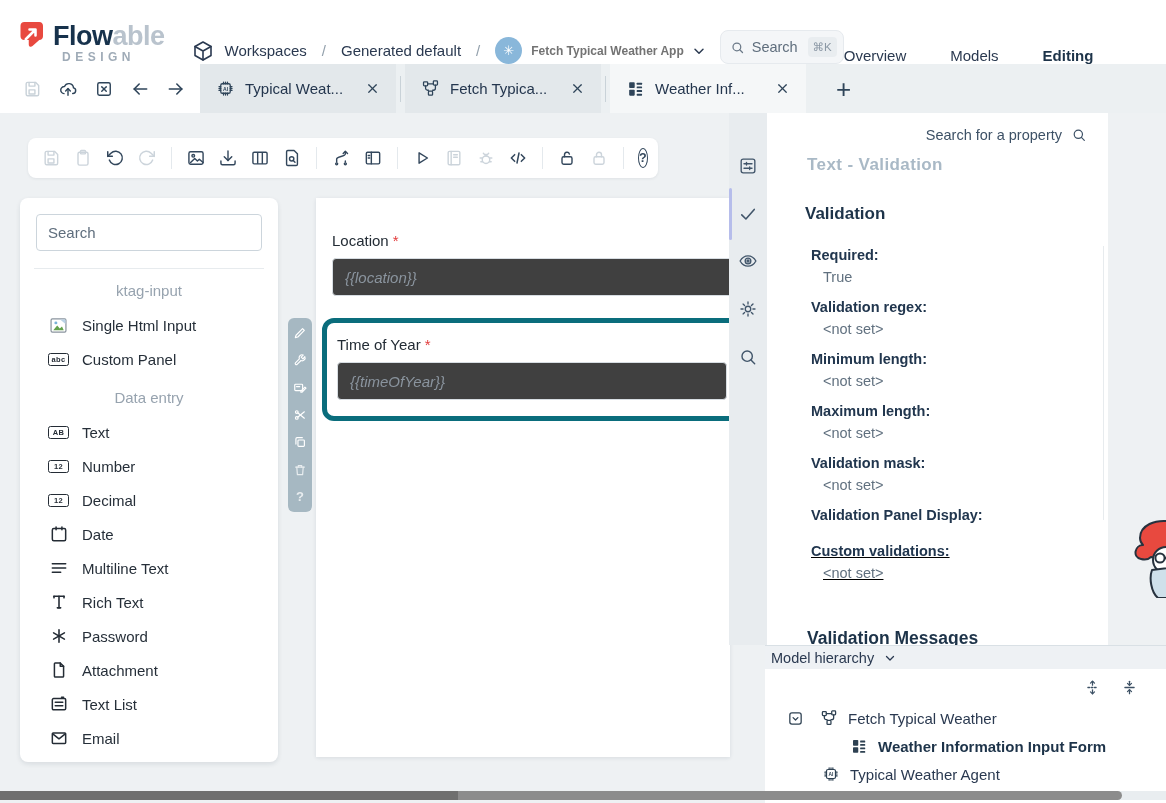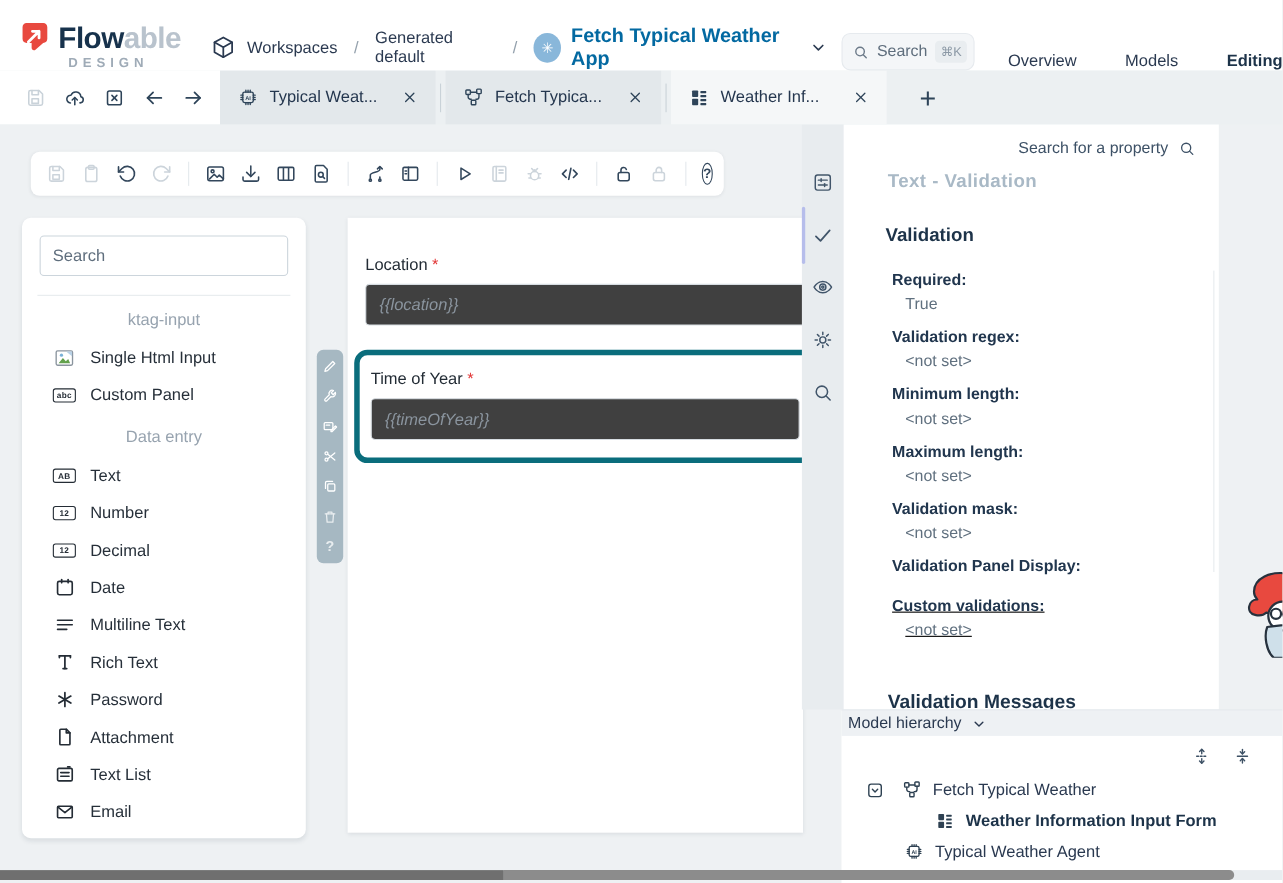--- a/index.html
+++ b/index.html
@@ -12,27 +12,27 @@
   .brand { display:flex; flex-direction:column; margin-left:16px; }
   .brand-row { display:flex; align-items:center; gap:7px; }
   .brand-flow { font-size:27px; font-weight:800; color:#17324c; letter-spacing:-0.5px; }
   .brand-able { font-size:27px; font-weight:800; color:#b9c3cd; letter-spacing:-0.5px; }
   .brand-design { font-size:12px; font-weight:700; letter-spacing:4.5px; color:#9fabb7; margin:-3px 0 0 46px; }
   .crumbs { display:flex; align-items:center; margin-left:26px; gap:0; }
   .crumb { font-size:15px; color:#2a3950; }
   .crumb-sep { font-size:15px; color:#93a0ac; margin:0 15px; }
   .cube-ico { width:24px; height:24px; color:#2a3950; margin-right:10px; }
   .app-badge { width:27px; height:27px; border-radius:50%; background:#89b7da; color:#fff; display:flex; align-items:center; justify-content:center; font-size:13px; margin-right:9px; }
-  .app-name { font-size:18px; font-weight:700; color:#0369a1; }
+  .app-name { font-size:12px; font-weight:700; color:#737373; }
   .chev { width:16px; height:16px; color:#2a3950; margin-left:7px; }
   .top-search { margin-left:13px; width:124px; height:34px; background:#f4f6f8; border:1px solid #e6eaee; border-radius:8px; display:flex; align-items:center; padding:0 6px 0 9px; gap:7px; }
   .top-search .mag { width:15px; height:15px; color:#6b7988; flex:none; }
   .top-search-txt { font-size:14.5px; color:#5f6e7d; flex:1; }
   .kbd { background:#e9edf0; border-radius:4px; font-size:11.5px; color:#8b98a5; padding:3px 5px; }
-  .top-nav { display:flex; align-items:center; gap:44px; margin-left:30px; white-space:nowrap; }
+  .top-nav { display:flex; align-items:center; gap:44px; margin-left:0; white-space:nowrap; }
   .top-nav-item { font-size:15px; color:#2a3950; }
   .top-nav-item.active { font-weight:700; color:#1d3349; }
 
   
   .tabstrip { position:absolute; left:0; top:64px; width:1166px; height:49px; background:#ecf0f2; display:flex; align-items:stretch; z-index:4; }
   .left-tools { width:200px; background:#fff; display:flex; align-items:center; gap:16px; padding-left:22px; flex:none; }
   .lt-ico { width:20px; height:20px; color:#2e4459; }
   .lt-ico.disabled { color:#c9d2d9; }
   .tab { display:flex; align-items:center; gap:10px; padding:0 16px; font-size:15px; color:#24364e; background:#e3e8eb; width:196px; flex:none; }
   .tab.active { background:#f5f7f8; }

